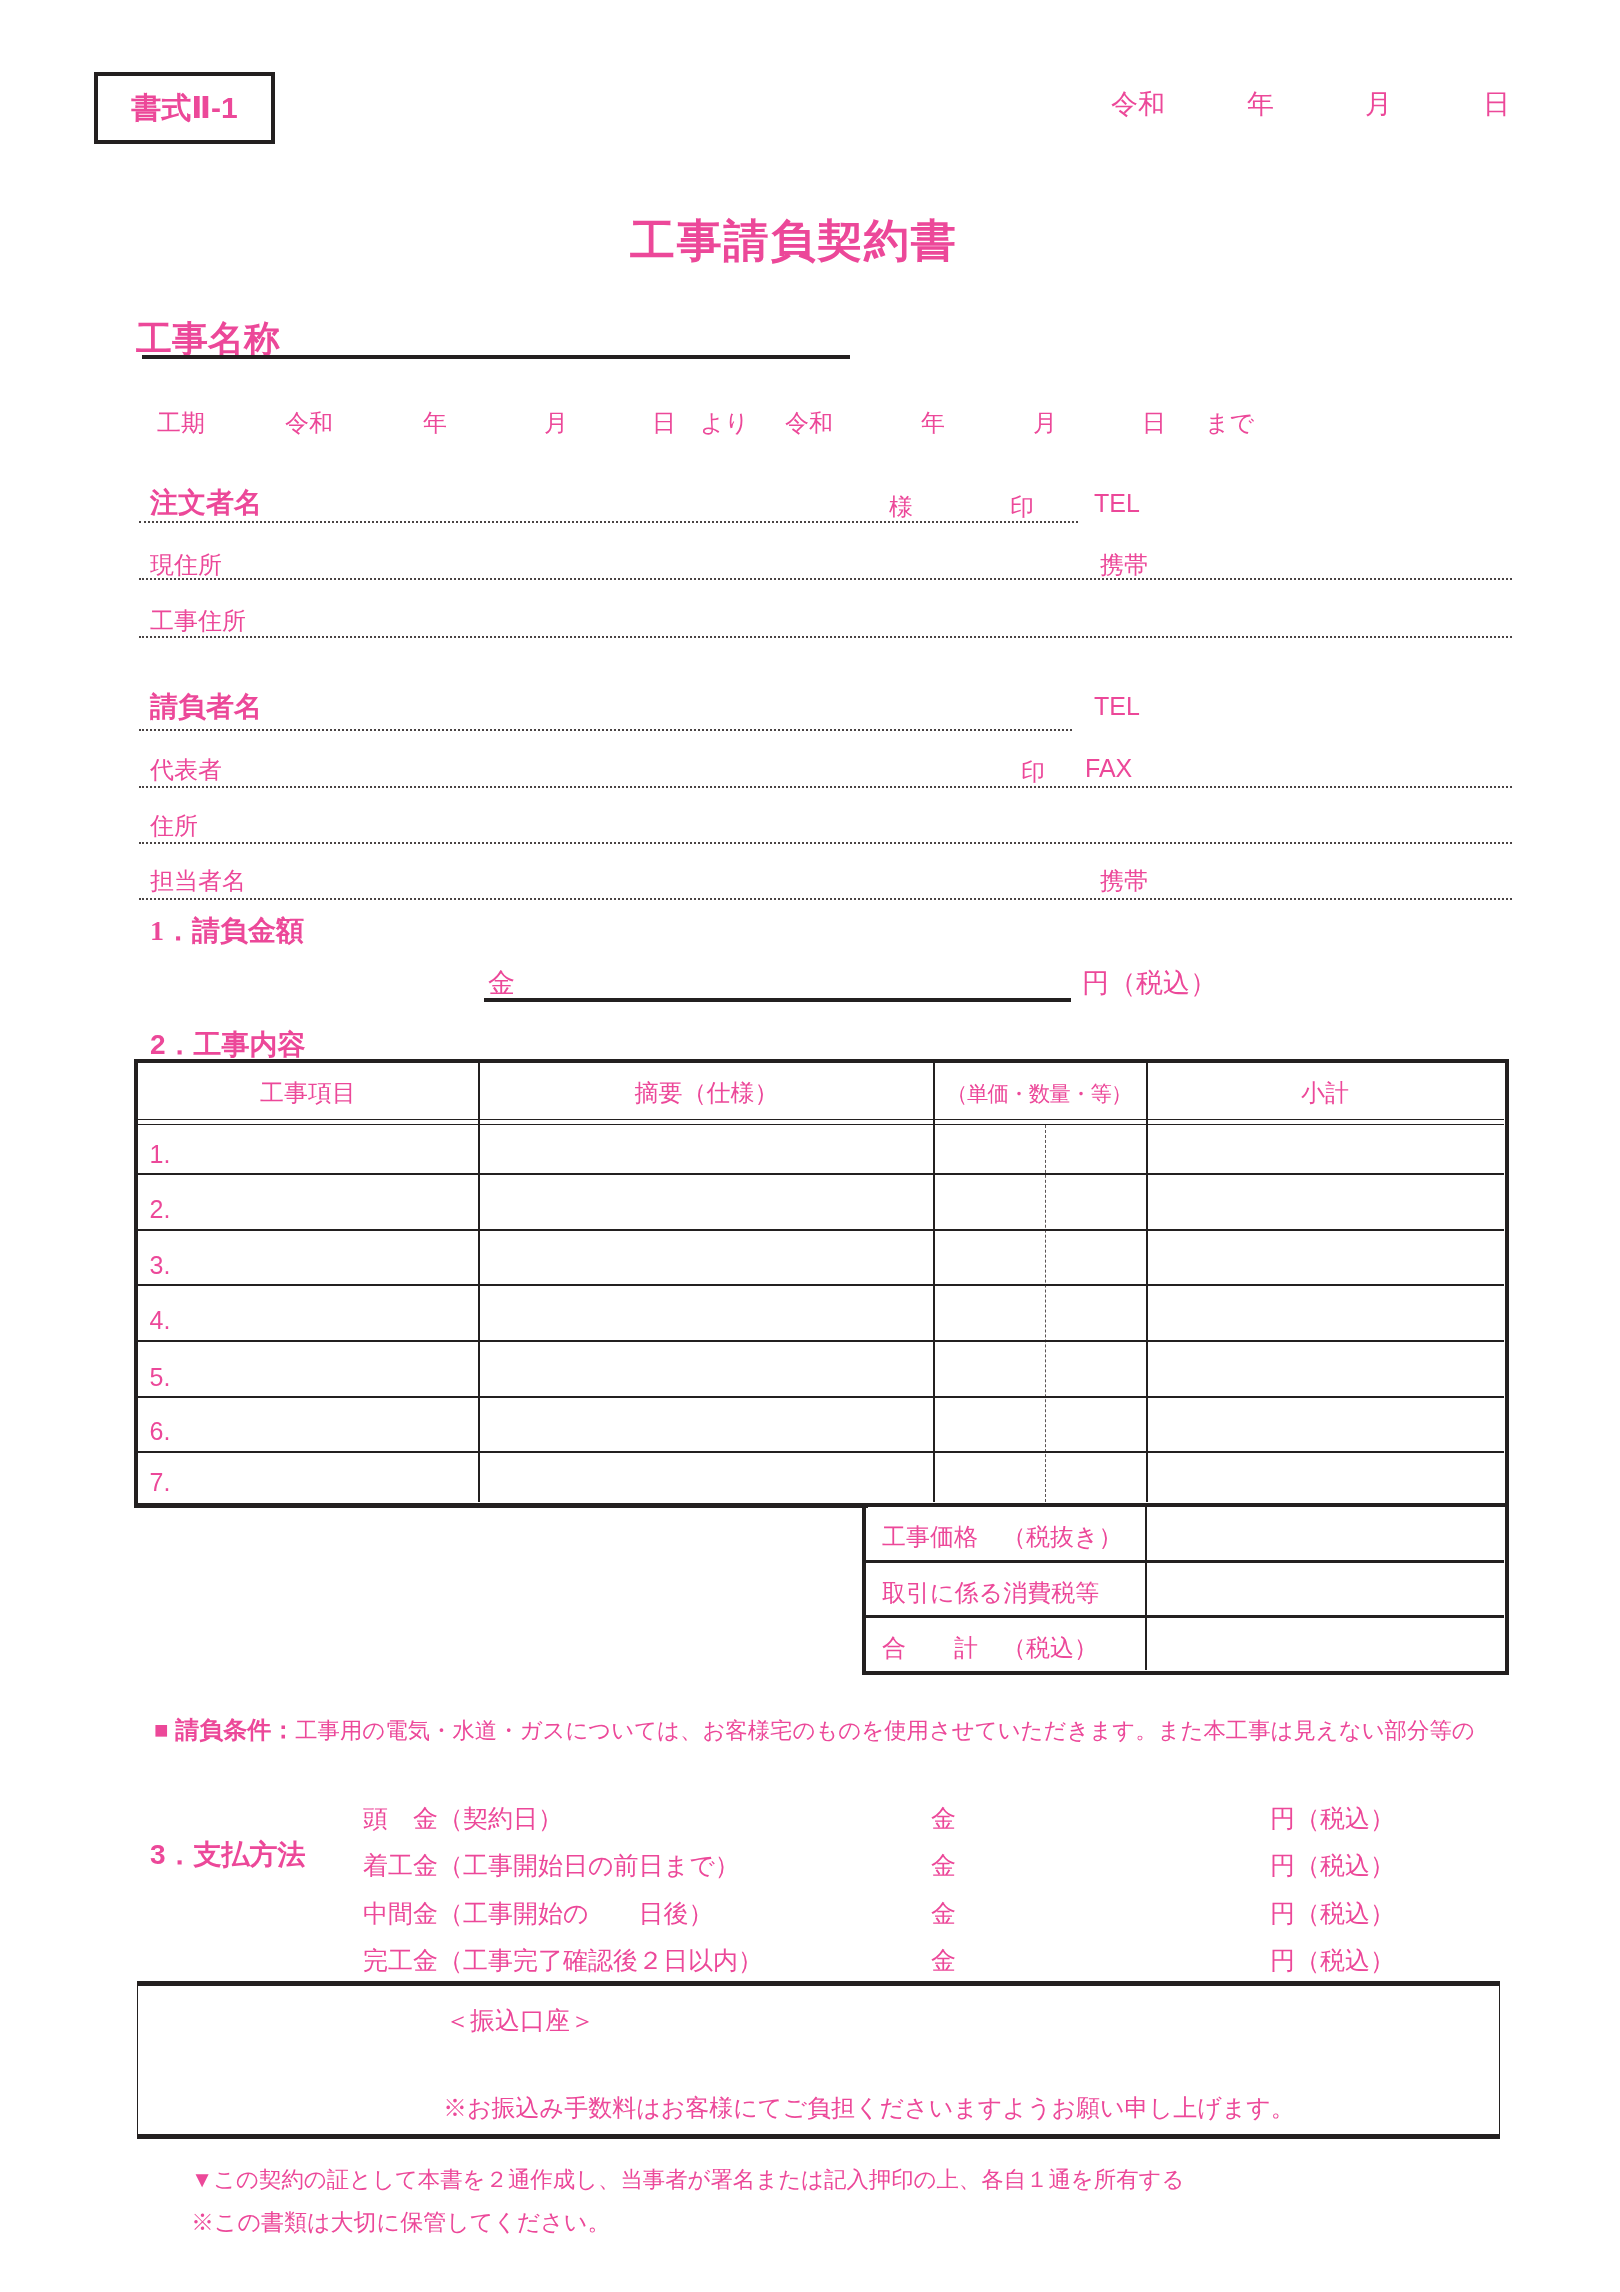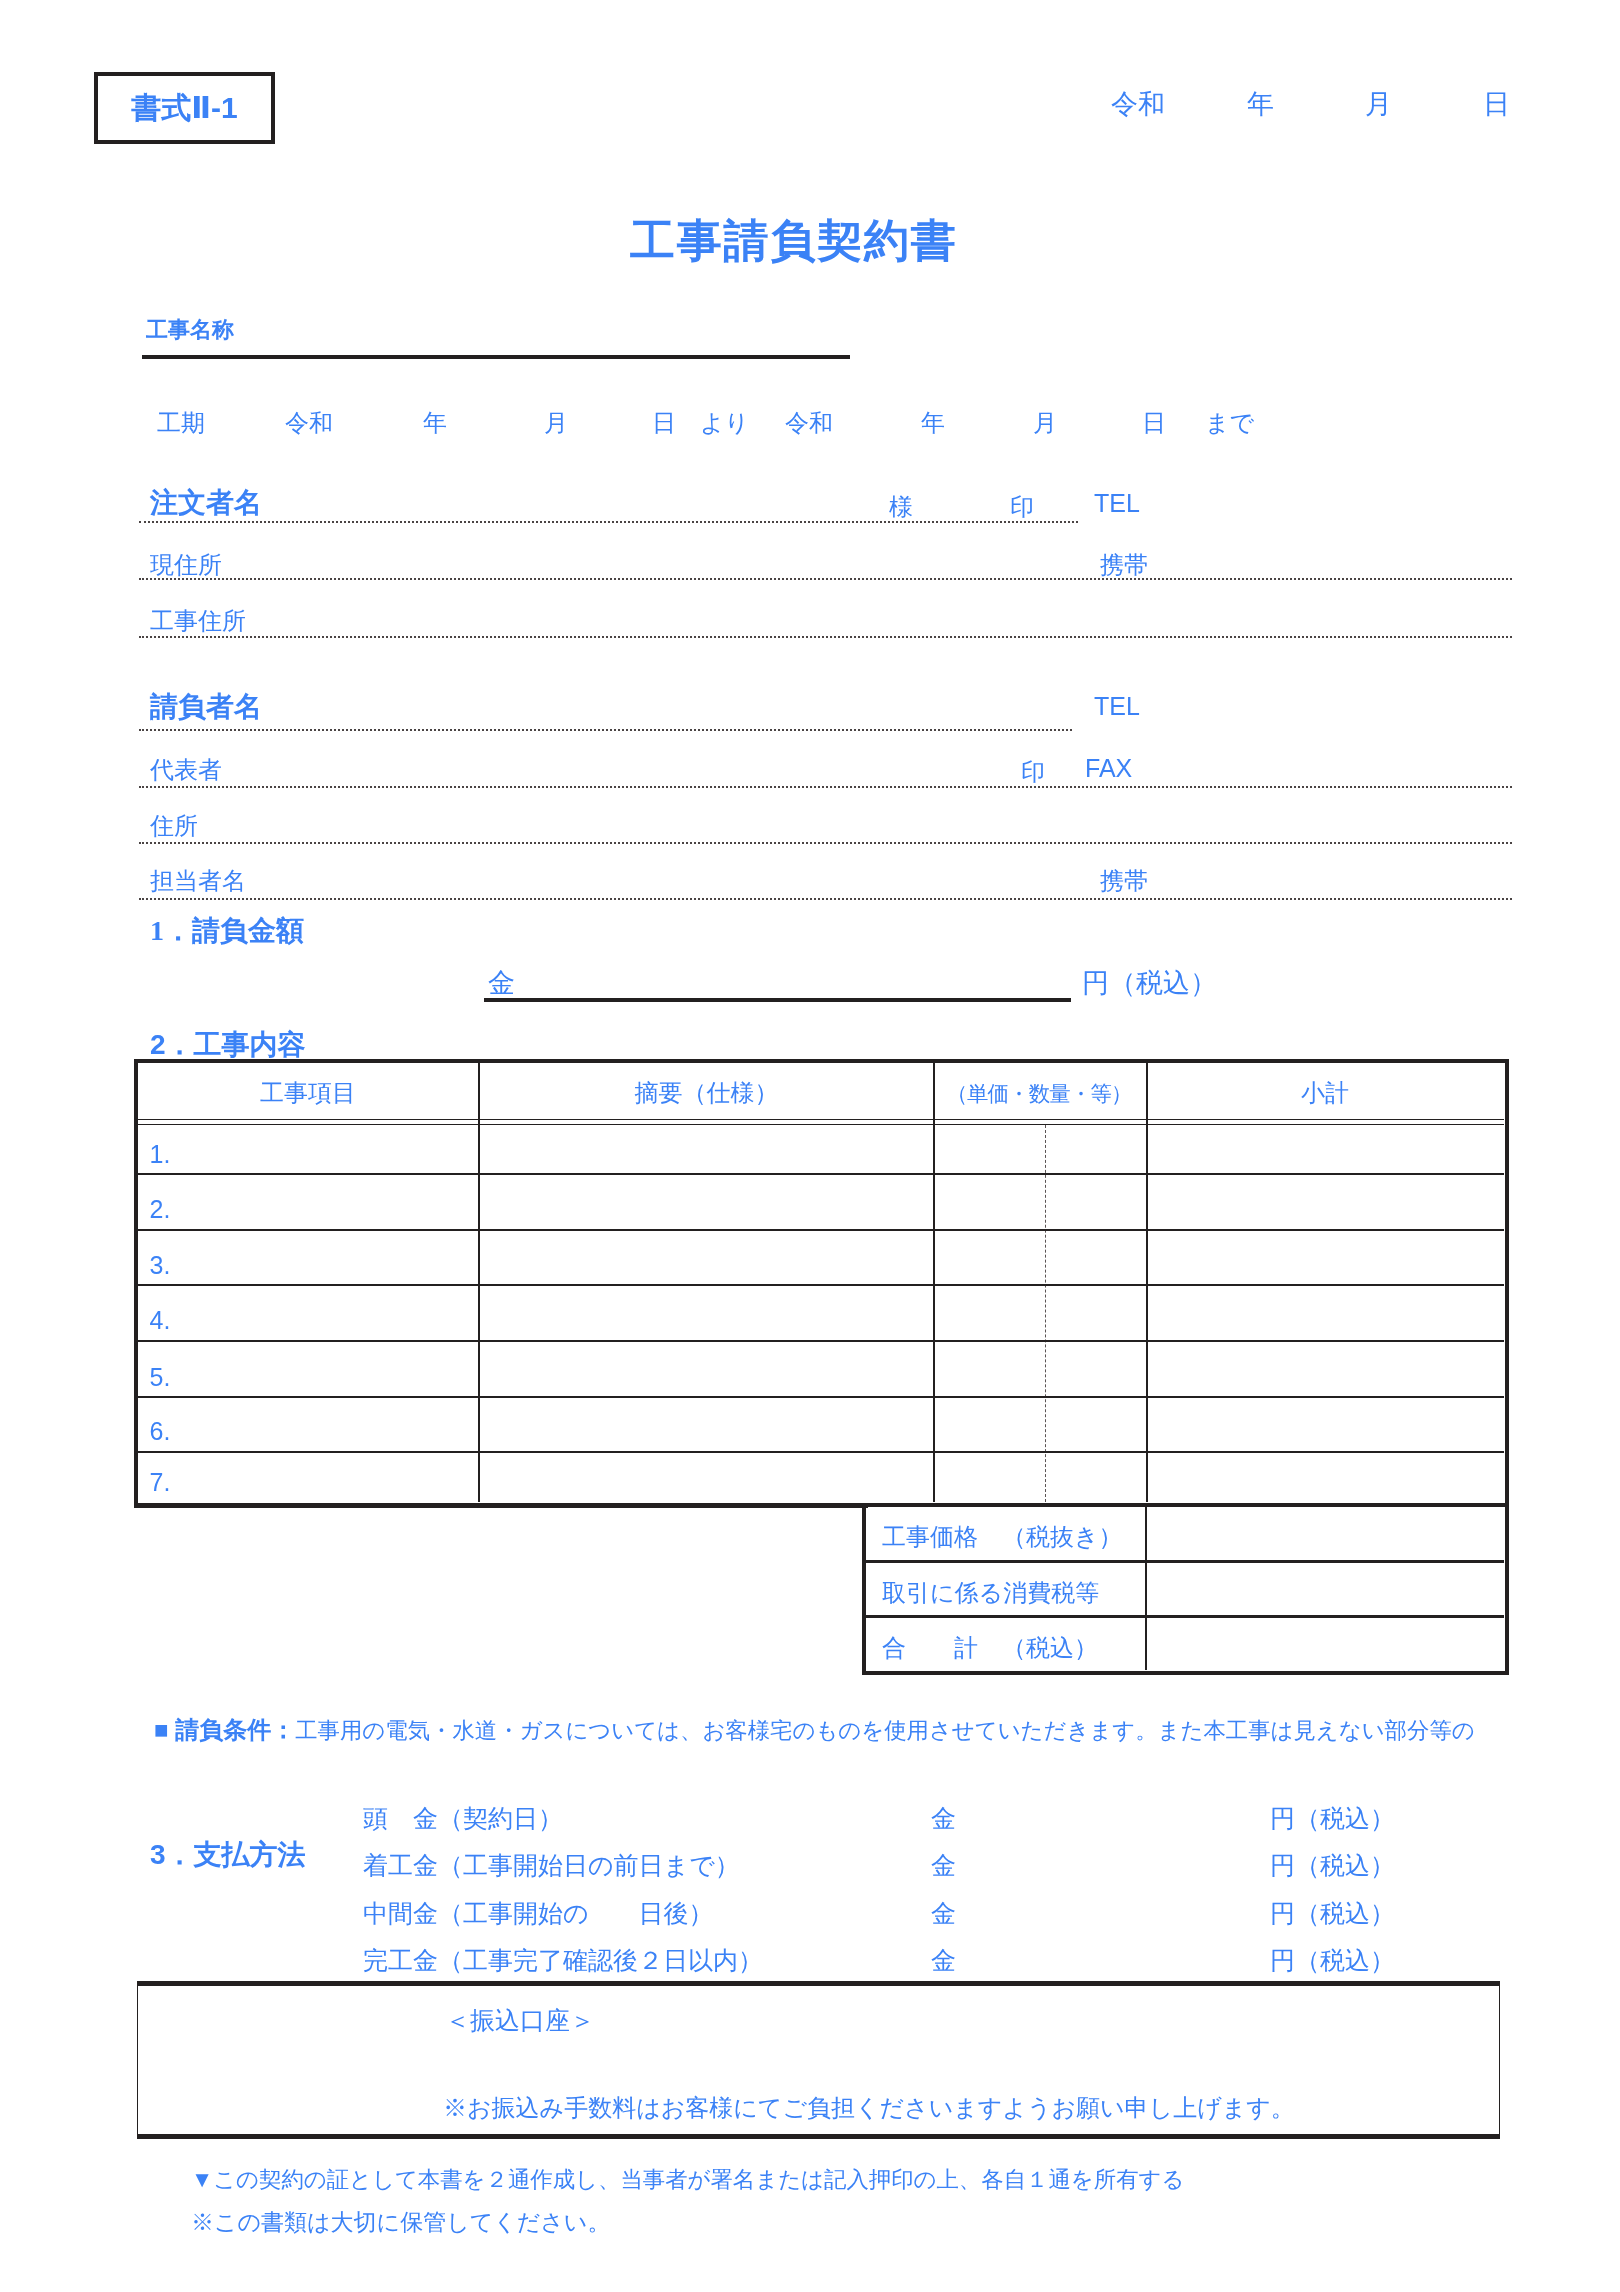--- a/index.html
+++ b/index.html
@@ -1,17 +1,17 @@
 <!DOCTYPE html>
 <html style="font-size:14.3px"><head>
 <meta charset="utf-8">
 <style>
   html,body{margin:0;padding:0;background:#ffffff;}
   #page{position:relative;width:1620px;height:2267px;background:#ffffff;overflow:hidden;
-        color:#3b82f6;}
+        color:#ec4899;}
   .abs{position:absolute;}
   .go{font-family:"Liberation Sans","DejaVu Sans",sans-serif;}
   .mi{font-family:"Liberation Serif","DejaVu Serif",serif;}
   .b{font-weight:bold;}
   .nw{white-space:nowrap;}
   .ln{background:#232020;}
   .dotted{border-top:2.7px dotted #4a4444;height:0;}
   .dashedv{border-left:1.8px dashed #5a5454;width:0;}
   .cell-label{line-height:1;}
 </style>
@@ -24,21 +24,21 @@
               box-sizing:border-box;text-align:center;line-height:63px;font-size:30px;">書式Ⅱ-1</div>
 
   <span class="abs go nw" style="left:1111px;top:86px;font-size:27px;">令和</span>
   <span class="abs go nw" style="left:1247px;top:86px;font-size:27px;">年</span>
   <span class="abs go nw" style="left:1365px;top:86px;font-size:27px;">月</span>
   <span class="abs go nw" style="left:1483px;top:86px;font-size:27px;">日</span>
 
 
   <div class="abs go nw" style="left:630px;top:211px;font-size:45px;font-weight:900;letter-spacing:1.8px;">工事請負契約書</div>
 
-  <div class="abs go b nw" style="left:146px;top:315px;font-size:22px;text-align:center;">工事名称</div>
+  <div class="abs go b nw" style="left:136px;top:315px;font-size:36px;text-align:center;">工事名称</div>
   <div class="abs ln" style="left:142px;top:355px;width:708px;height:3.6px;"></div>
 
   <span class="abs go nw" style="left:157px;top:407px;font-size:24px;">工期</span>
   <span class="abs go nw" style="left:285px;top:407px;font-size:24px;">令和</span>
   <span class="abs go nw" style="left:423px;top:407px;font-size:24px;">年</span>
   <span class="abs go nw" style="left:544px;top:407px;font-size:24px;">月</span>
   <span class="abs go nw" style="left:652px;top:407px;font-size:24px;">日</span>
   <span class="abs go nw" style="left:700px;top:407px;font-size:24px;">より</span>
   <span class="abs go nw" style="left:785px;top:407px;font-size:24px;">令和</span>
   <span class="abs go nw" style="left:921px;top:407px;font-size:24px;">年</span>

